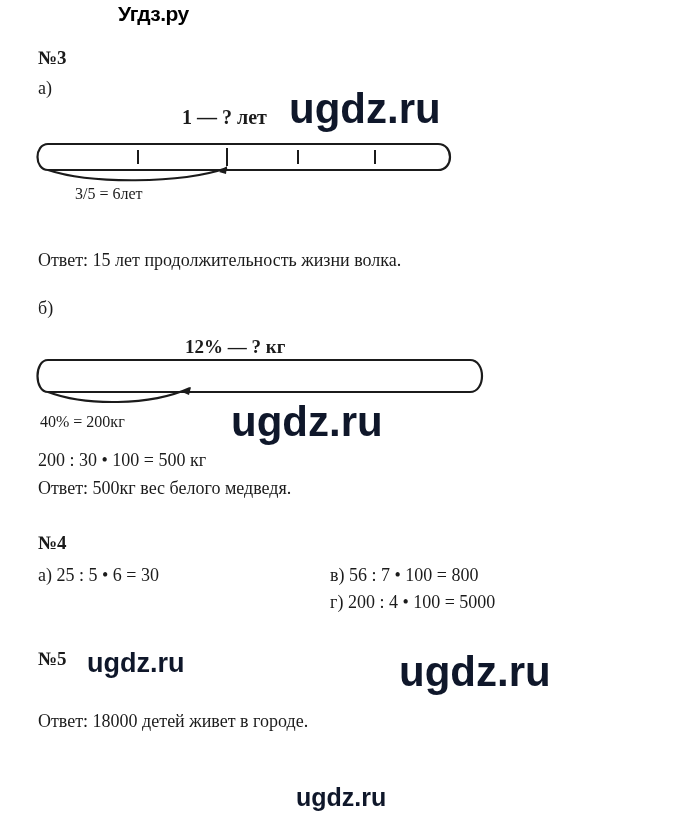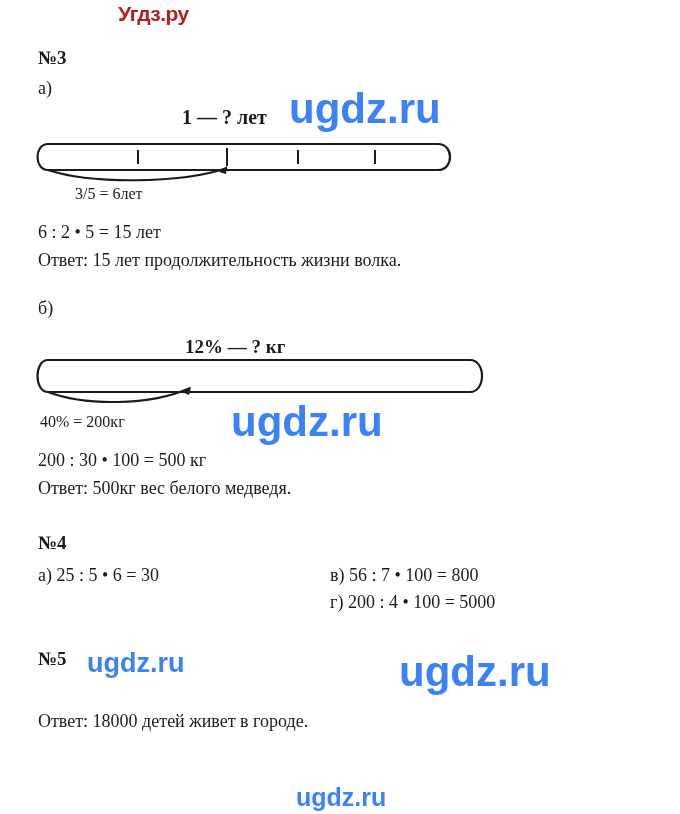--- a/index.html
+++ b/index.html
@@ -20,28 +20,28 @@
     width: 680px;
     height: 814px;
   }
   .site-logo {
     position: absolute;
     left: 118px;
     top: 2px;
     font-family: "Liberation Sans", sans-serif;
     font-weight: bold;
     font-size: 21px;
-    color: #b91c1c;
+    color: #000000;
     letter-spacing: -0.5px;
   }
   .wm {
     position: absolute;
     font-family: "Liberation Sans", sans-serif;
     font-weight: bold;
-    color: #3b82f6;
+    color: #0f172a;
     white-space: nowrap;
     pointer-events: none;
     text-align: right;
   }
   .wm-1 { left: 289px; top: 85px; font-size: 42px; }
   .wm-2 { left: 231px; top: 398px; font-size: 42px; }
   .wm-3 { left: 87px;  top: 648px; font-size: 27px; }
   .wm-4 { left: 399px; top: 648px; font-size: 42px; }
   .wm-5 { left: 296px; top: 783px; font-size: 25px; }
 
@@ -121,21 +121,20 @@
       <line x1="108" y1="50" x2="108" y2="64" stroke="#1b1b1b" stroke-width="2"></line>
       <line x1="197" y1="48" x2="197" y2="66" stroke="#1b1b1b" stroke-width="2"></line>
       <line x1="268" y1="50" x2="268" y2="64" stroke="#1b1b1b" stroke-width="2"></line>
       <line x1="345" y1="50" x2="345" y2="64" stroke="#1b1b1b" stroke-width="2"></line>
 
       <line x1="18" y1="84" x2="196" y2="84" stroke="#1b1b1b" stroke-width="0"></line>
       <polygon points="197,66 189,72 196,74" fill="#1b1b1b"></polygon>
     </svg>
   </div>
 
-  <div class="line l-a-eq">6 : 2 • 5 = 15 лет</div>
   <div class="line l-a-ans">Ответ: 15 лет продолжительность жизни волка.</div>
 
   <div class="label-b">б)</div>
 
   <div class="dia-caption cap-b-top">12% — ? кг</div>
   <div class="dia-caption cap-b-bot">40% = 200кг</div>
 
   <div class="diagram dia-b">
     <svg width="460" height="100" viewBox="0 0 460 100">
       <path d="M18 30 C4 30 4 62 18 62 L440 62 C456 62 456 30 440 30 Z" fill="none" stroke="#1b1b1b" stroke-width="2.2"></path>

